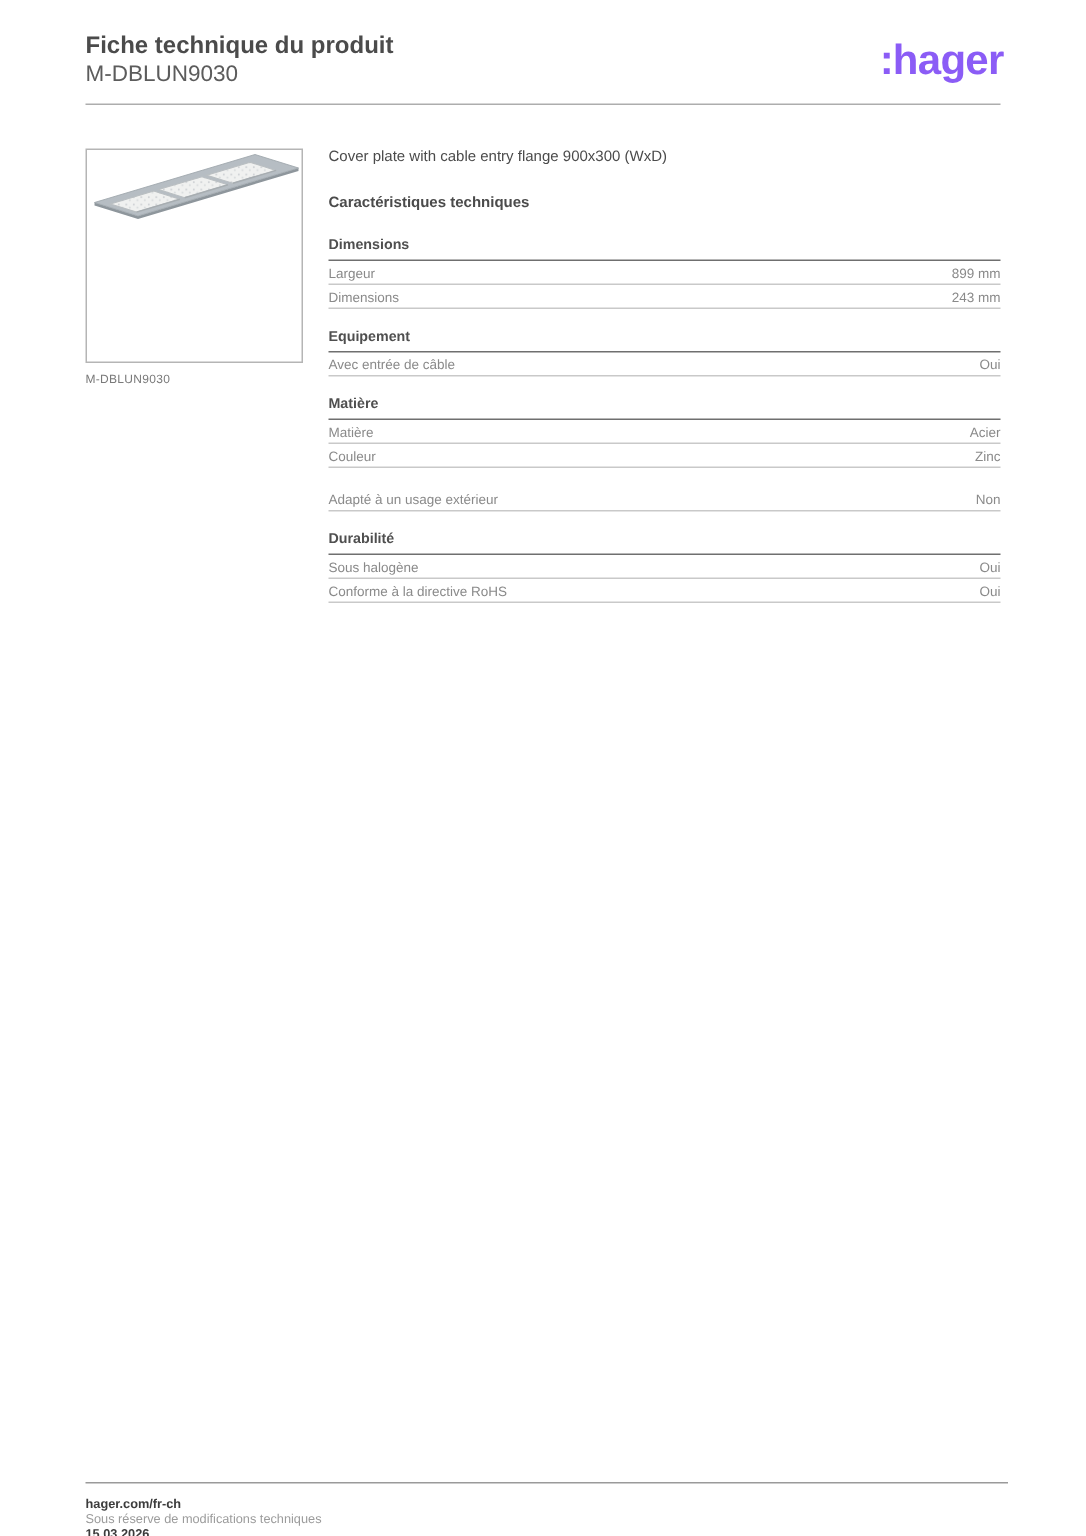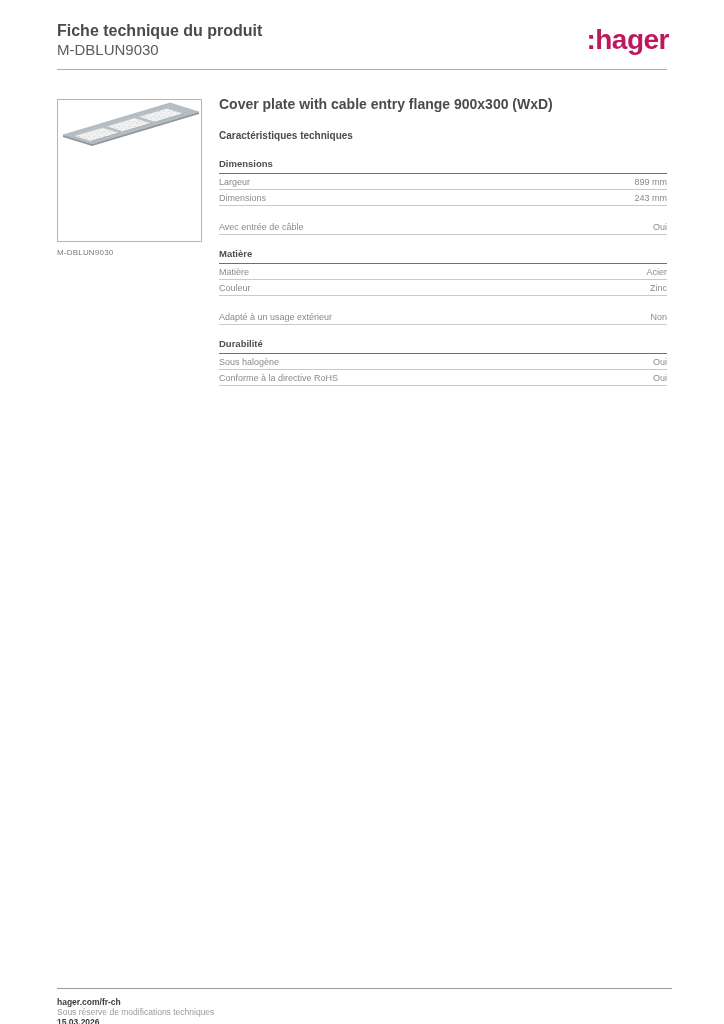--- a/index.html
+++ b/index.html
@@ -19,21 +19,21 @@
   .logo { font-size: 28px; font-weight: bold; letter-spacing: -0.5px; line-height: 30px; margin-top: 4px; }
   .header-rule { border: 0; border-top: 1px solid #adadad; margin: 10px 57px 0 57px; }
 
   
   .main { display: flex; padding: 29px 57px 0 57px; }
   .image-col { width: 145px; flex: 0 0 145px; }
   .image-box { width: 145px; height: 143px; border: 1px solid #b5b5b5; background: #fff; overflow: hidden; }
   .image-caption { margin-top: 6px; font-size: 8px; color: #7a7a7a; letter-spacing: 0.2px; }
   .content-col { flex: 1; margin-left: 17px; min-width: 0; }
 
-  .product-name { margin: 0; font-size: 14px; font-weight: bold; color: #4b4b4b; line-height: 11px; }
+  .product-name { margin: 0; font-size: 10px; font-weight: normal; color: #4b4b4b; line-height: 11px; }
   .characteristics-heading { margin: 20px 0 0 0; font-size: 10px; font-weight: bold; color: #4b4b4b; line-height: 11px; }
 
   
   .sections { margin-top: 17px; }
   .spec-section { margin-top: 13px; }
   .spec-section:first-child { margin-top: 0; }
   .spec-section-title {
     font-size: 9.5px; font-weight: bold; color: #4f4f4f;
     padding-bottom: 4px; border-bottom: 1px solid #6f6f6f; line-height: 11px;
   }
@@ -58,21 +58,21 @@
 </head>
 <body>
 
 <div class="page">
 
   <div class="header">
     <div class="title-block">
       <h1>Fiche technique du produit</h1>
       <div class="product-ref">M-DBLUN9030</div>
     </div>
-    <div class="logo" style="color: #be185d;">:hager</div>
+    <div class="logo" style="color: #8b5cf6;">:hager</div>
   </div>
   <hr class="header-rule">
 
   <div class="main">
 
     <div class="image-col">
       <div class="image-box">
         
         <svg width="143" height="141" viewBox="0 0 143 141">
           <defs>
@@ -112,20 +112,21 @@
             <div class="spec-row">
               <span class="spec-label">Largeur</span>
               <span class="spec-value">899 mm</span>
             </div>
             <div class="spec-row">
               <span class="spec-label">Dimensions</span>
               <span class="spec-value">243 mm</span>
             </div>
           </div>
           <div class="spec-section">
+            <div class="spec-section-title">Equipement</div>
             <div class="spec-row">
               <span class="spec-label">Avec entrée de câble</span>
               <span class="spec-value">Oui</span>
             </div>
           </div>
           <div class="spec-section">
             <div class="spec-section-title">Matière</div>
             <div class="spec-row">
               <span class="spec-label">Matière</span>
               <span class="spec-value">Acier</span>

